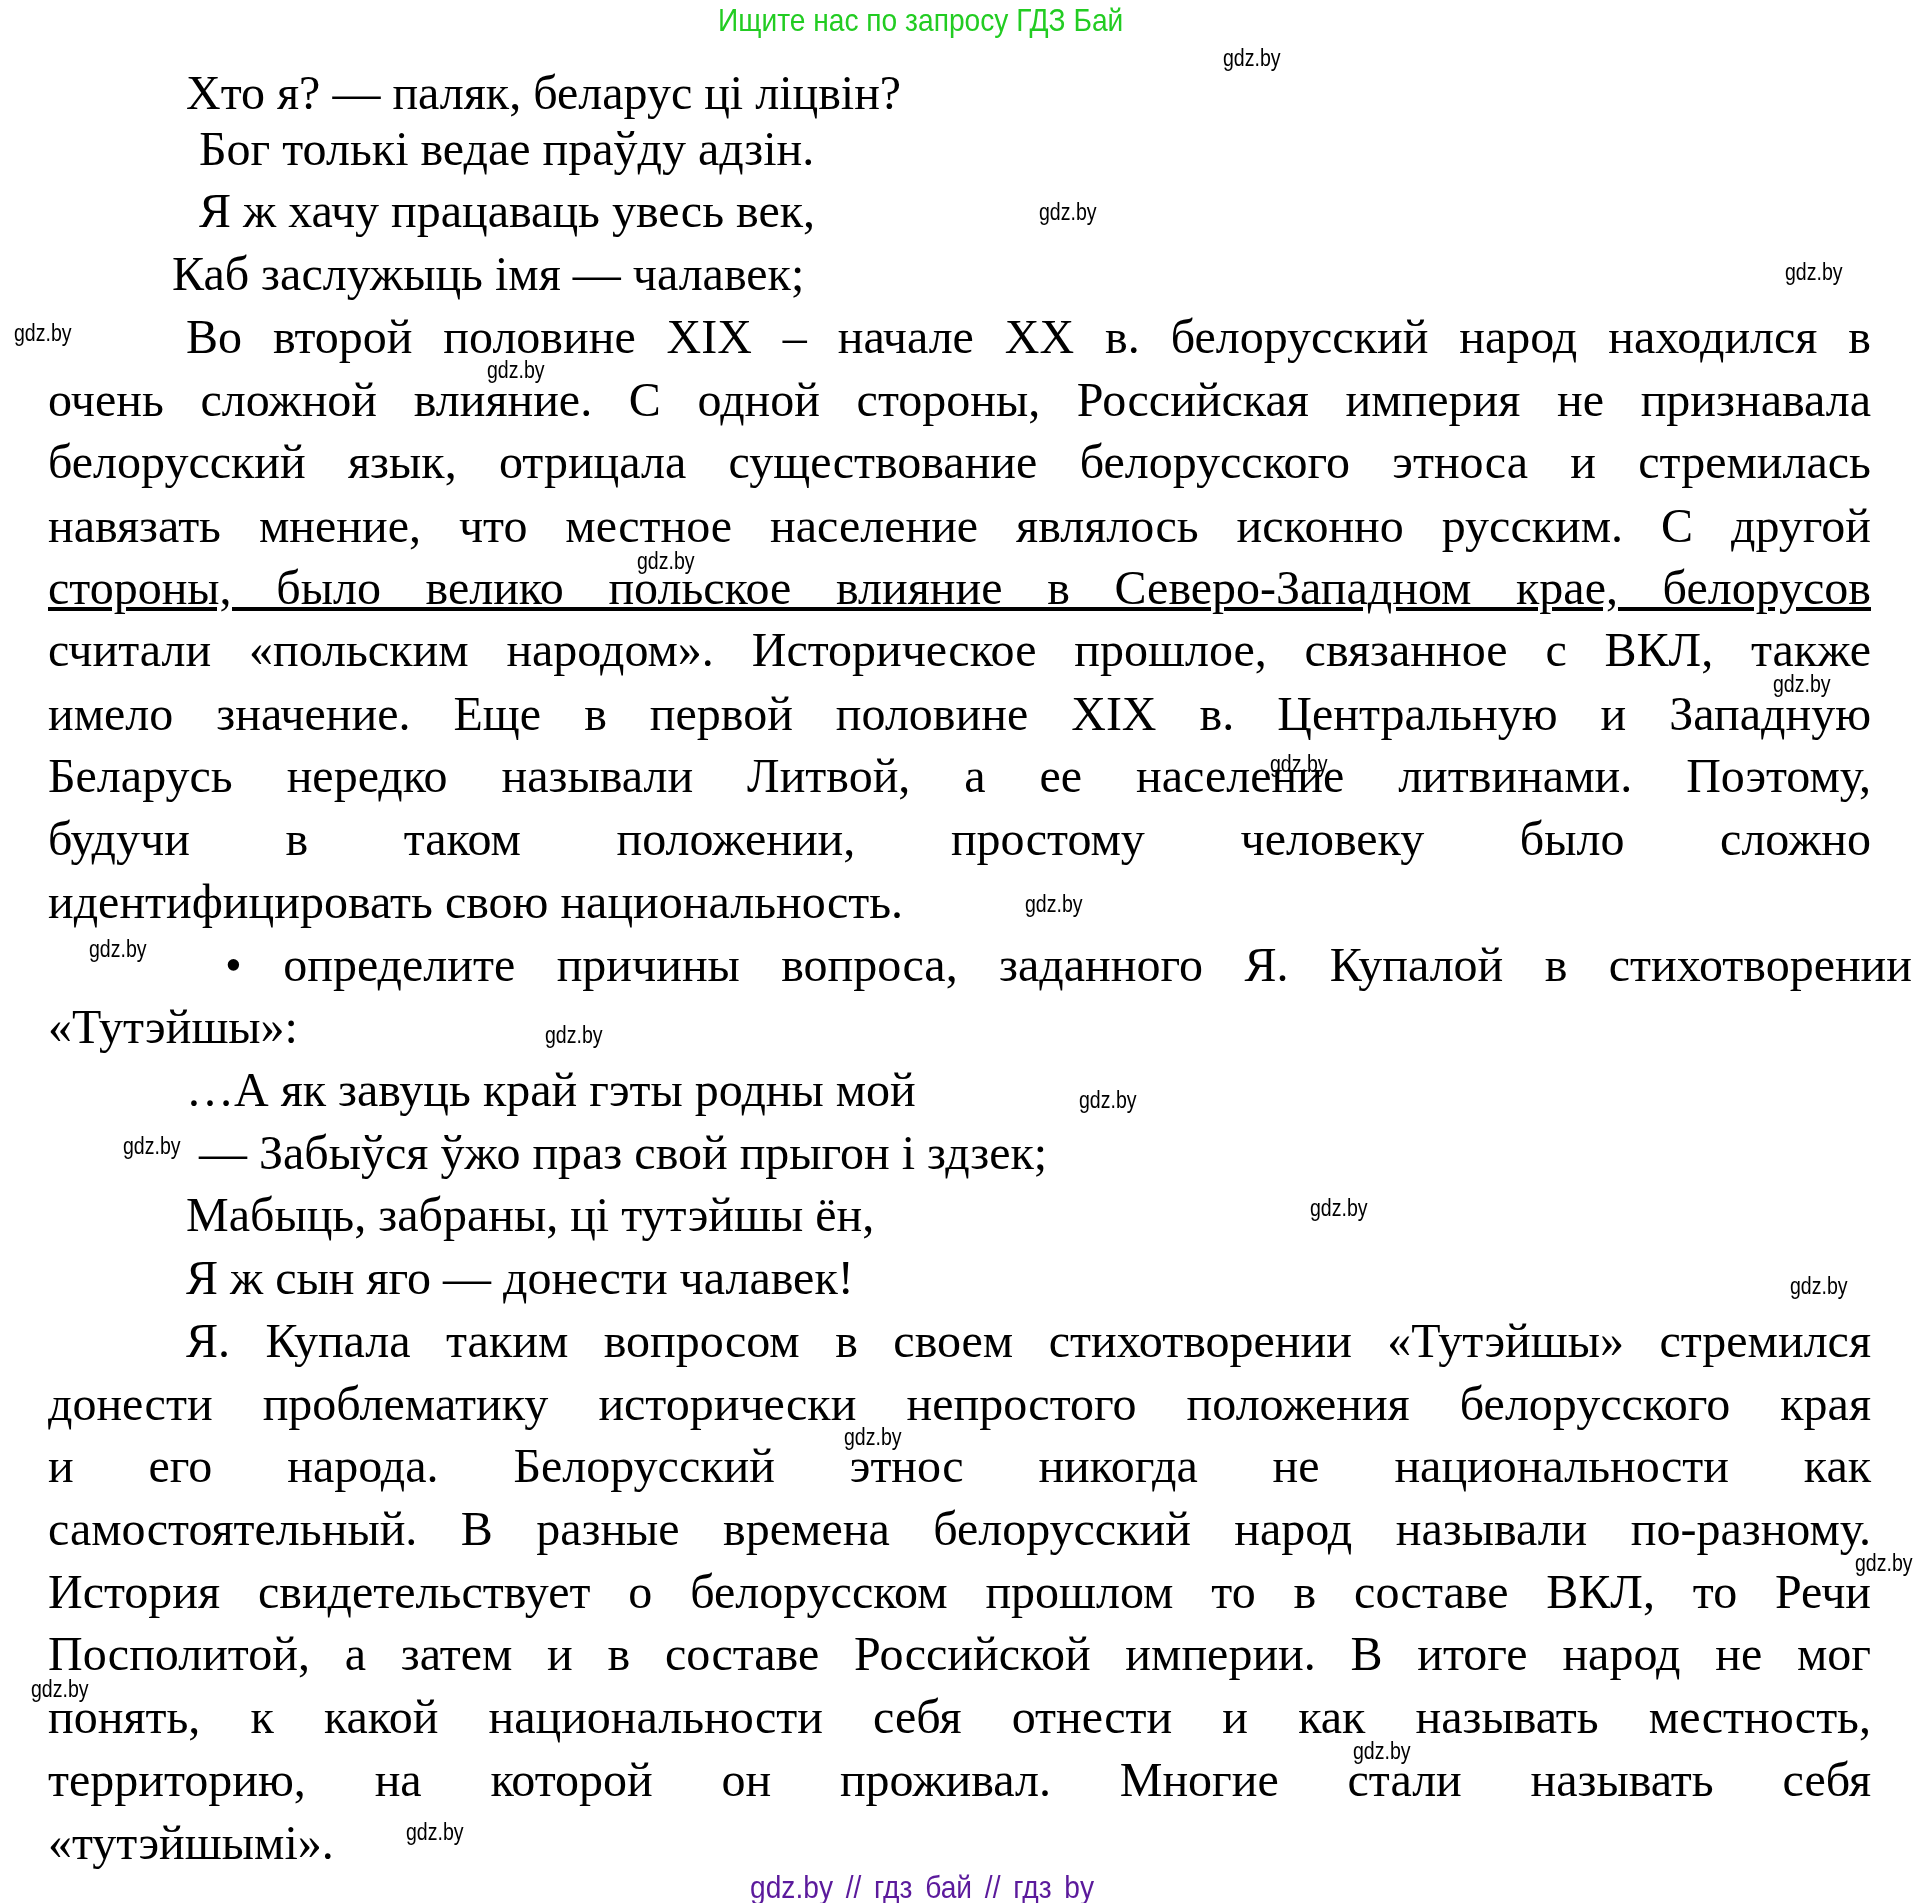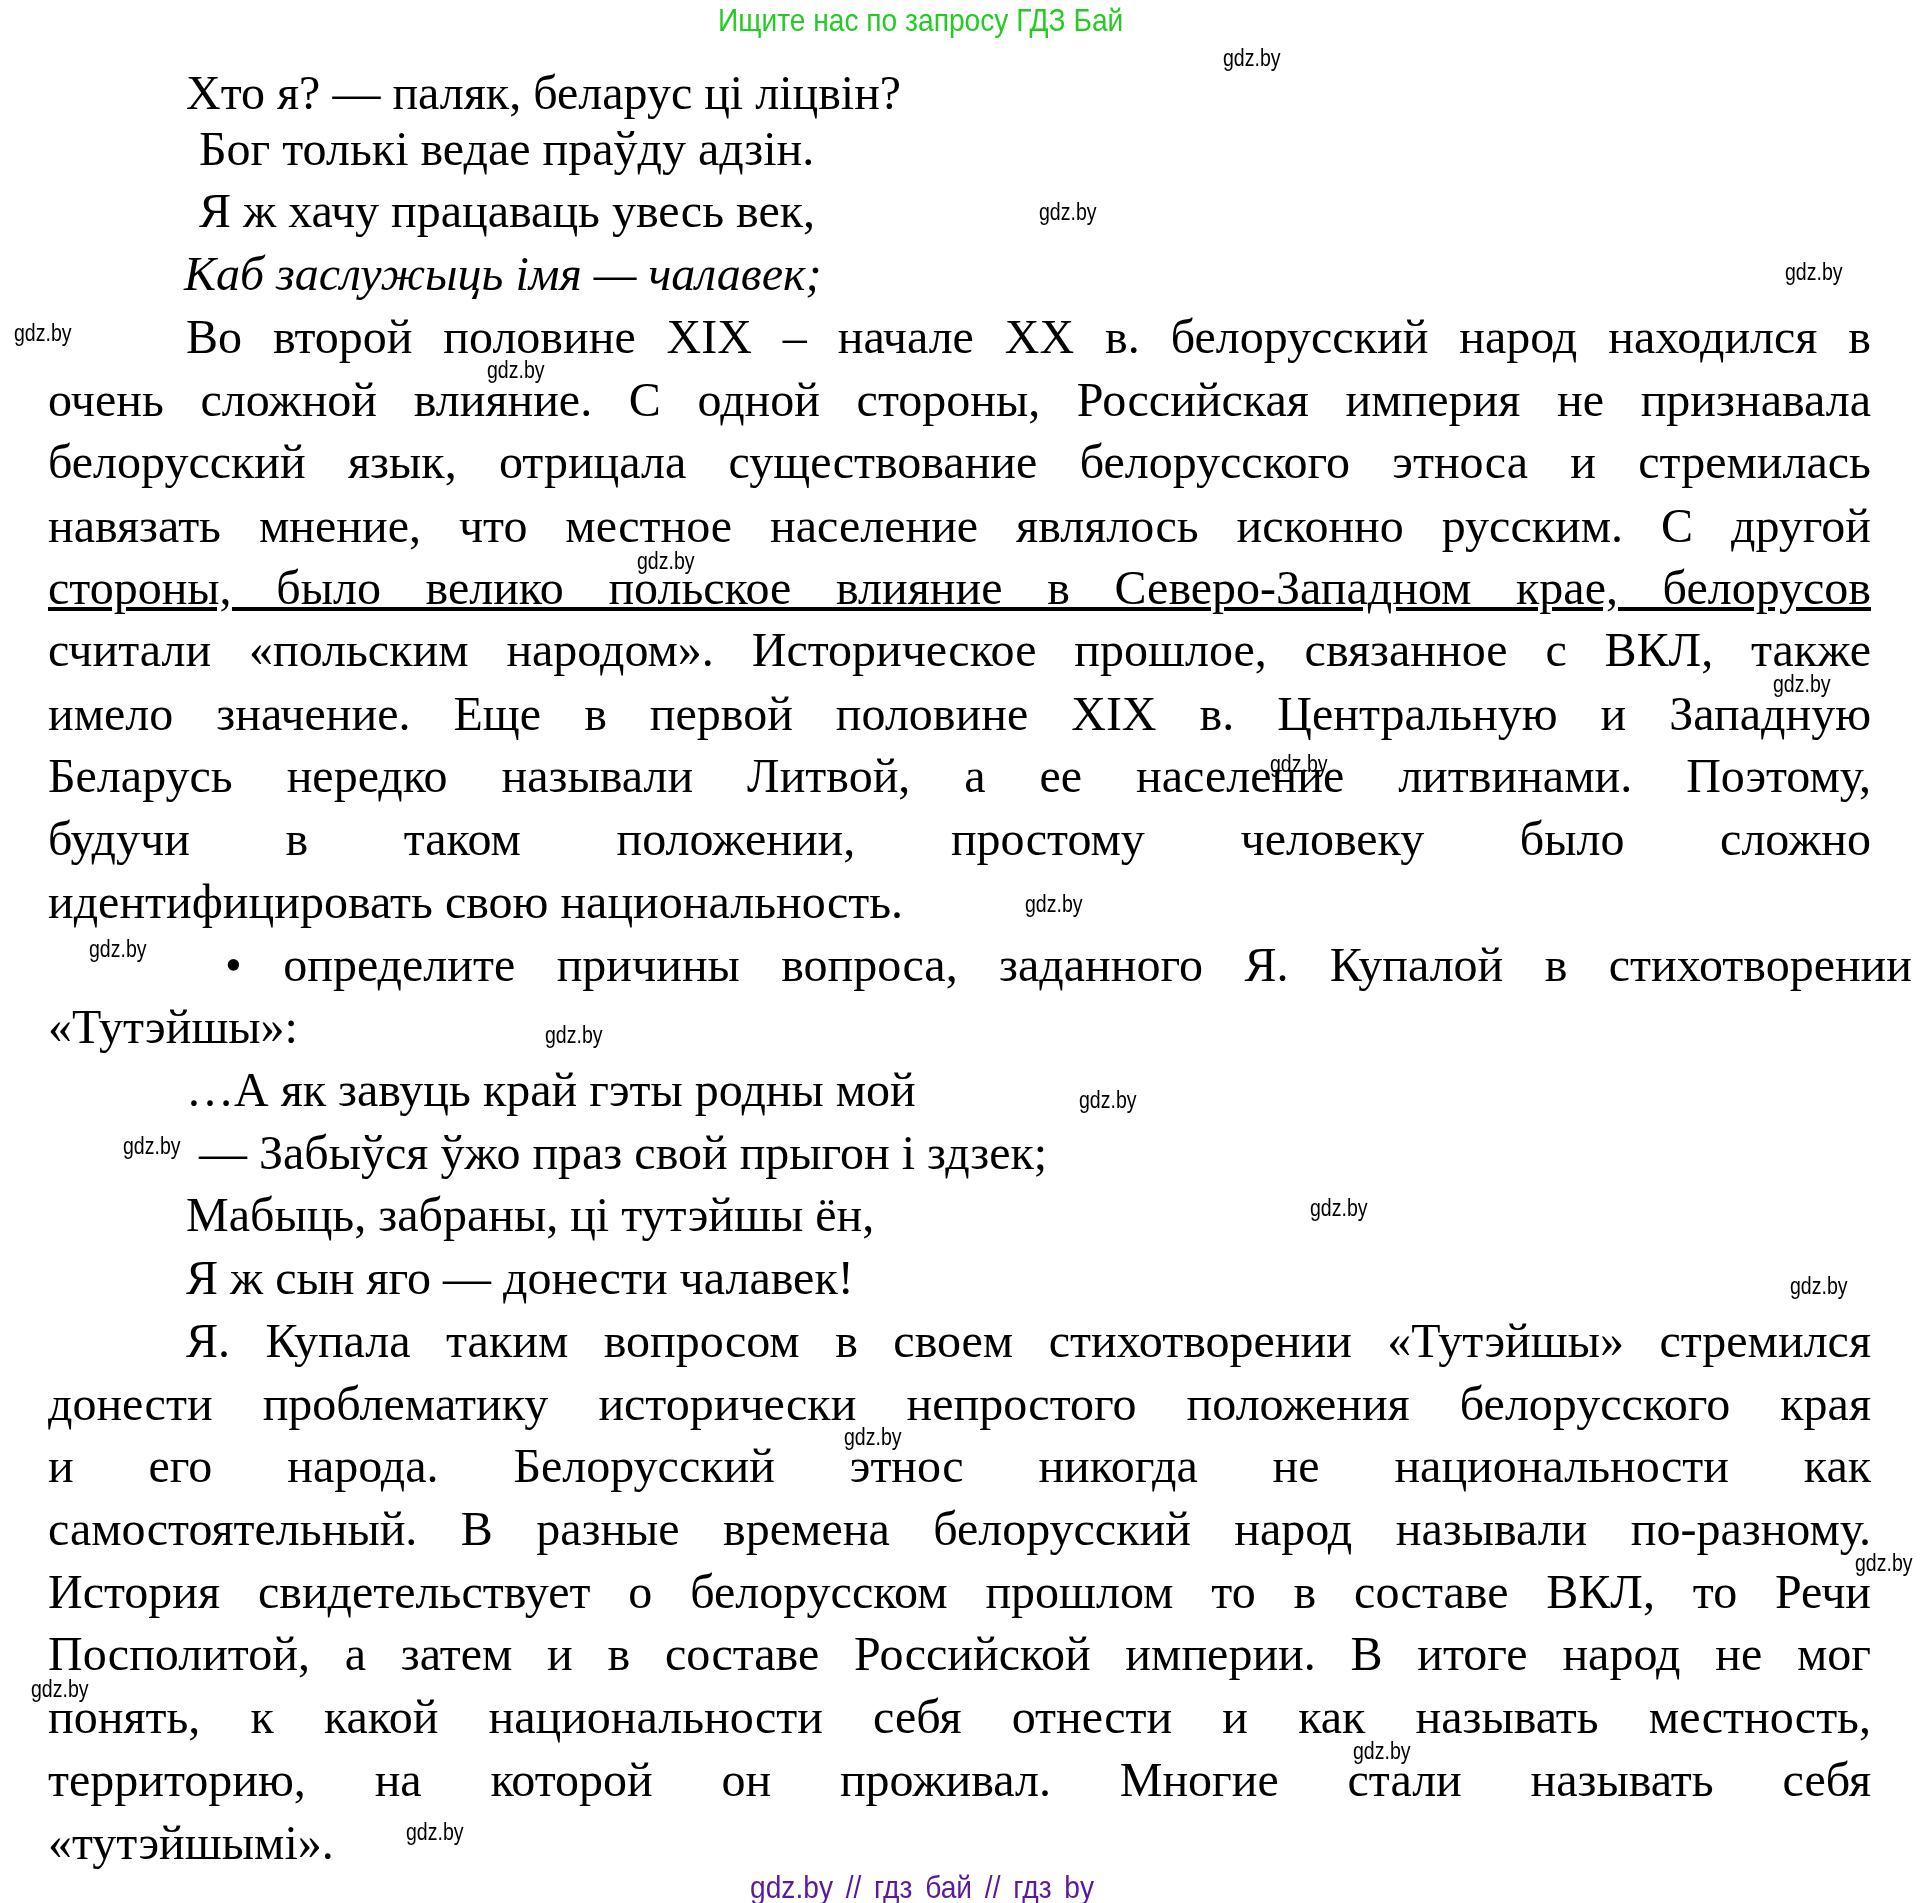--- a/index.html
+++ b/index.html
@@ -10,21 +10,21 @@
   .bottom-banner { position:absolute; top:1869px; left:750px; font-family:"Liberation Sans", sans-serif; font-size:32px; color:#5b1a9c; transform:scaleX(0.88); transform-origin:0 0; word-spacing:5.6px; }
 </style>
 </head>
 <body>
 
 <div class="top-banner">Ищите нас по запросу ГДЗ Бай</div>
 
 <div class="ln" style="top:69px;left:186px;">Хто я? — паляк, беларус ці ліцвін?</div>
 <div class="ln" style="top:125px;left:199px;">Бог толькі ведае праўду адзін.</div>
 <div class="ln" style="top:187px;left:199px;">Я ж хачу працаваць увесь век,</div>
-<div class="ln" style="top:250px;left:184px;font-style:italic;">Каб заслужыць імя — чалавек;</div>
+<div class="ln" style="top:250px;left:172px;">Каб заслужыць імя — чалавек;</div>
 
 <div class="ln" style="top:313px;left:186px;width:1685px;display:flex;justify-content:flex-start;">
     <span style="width:100%;text-align:justify;text-align-last:justify;">Во второй половине XIX – начале XX в. белорусский народ находился в</span>
   </div>
 <div class="ln" style="top:376px;left:48px;width:1823px;text-align:justify;text-align-last:justify;">очень сложной влияние. С одной стороны, Российская империя не признавала</div>
 <div class="ln" style="top:438px;left:48px;width:1823px;text-align:justify;text-align-last:justify;">белорусский язык, отрицала существование белорусского этноса и стремилась</div>
 <div class="ln" style="top:502px;left:48px;width:1823px;text-align:justify;text-align-last:justify;">навязать мнение, что местное население являлось исконно русским. С другой</div>
 <div class="ln" style="top:564px;left:48px;width:1823px;text-align:justify;text-align-last:justify;text-decoration:underline;">стороны, было велико польское влияние в Северо-Западном крае, белорусов</div>
 <div class="ln" style="top:626px;left:48px;width:1823px;text-align:justify;text-align-last:justify;">считали «польским народом». Историческое прошлое, связанное с ВКЛ, также</div>
 <div class="ln" style="top:690px;left:48px;width:1823px;text-align:justify;text-align-last:justify;">имело значение. Еще в первой половине XIX в. Центральную и Западную</div>

